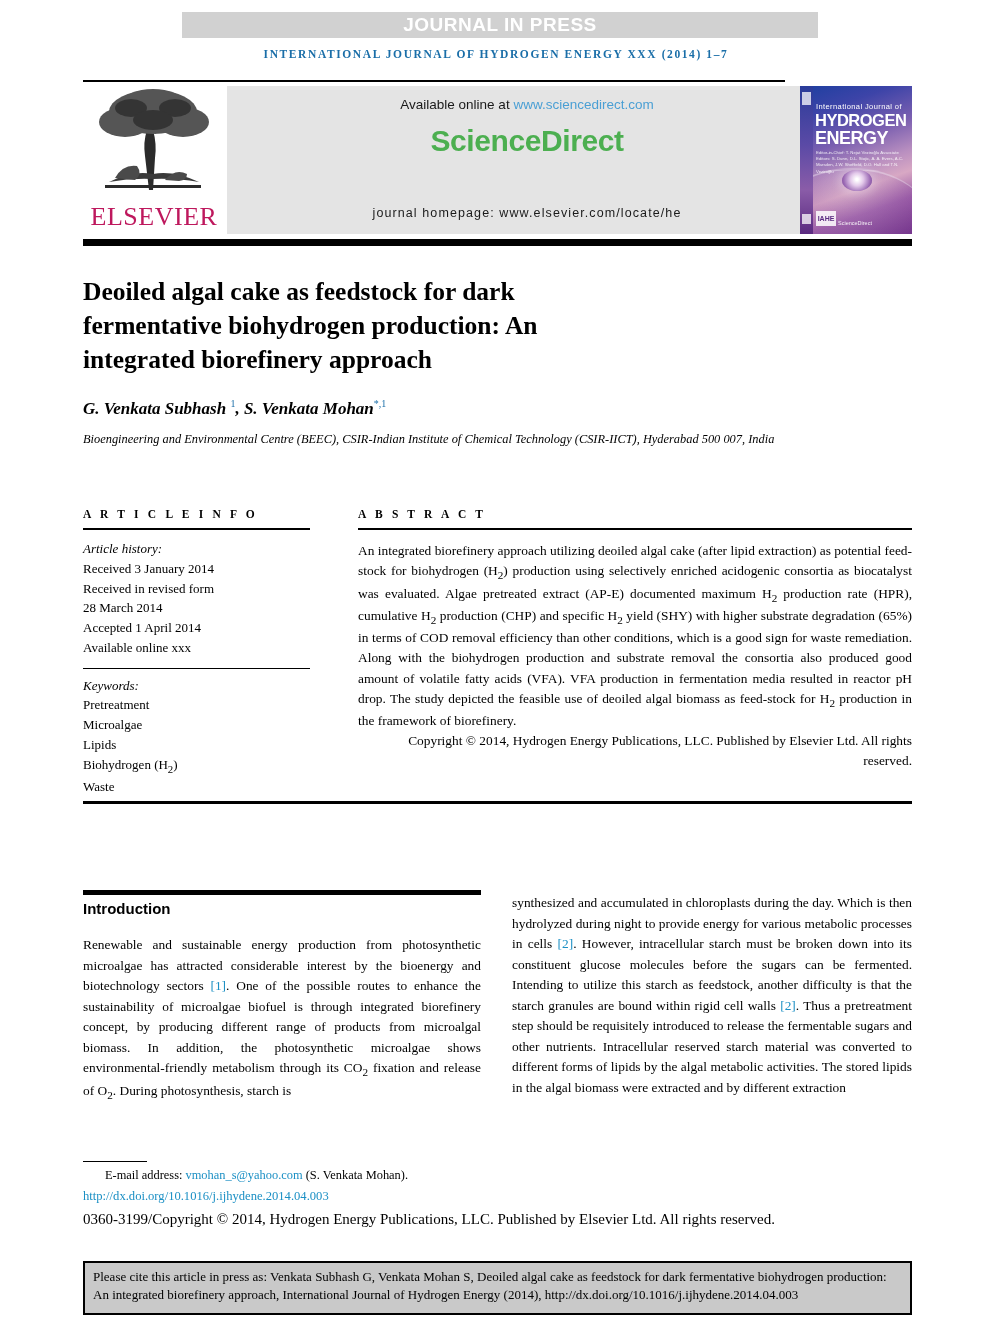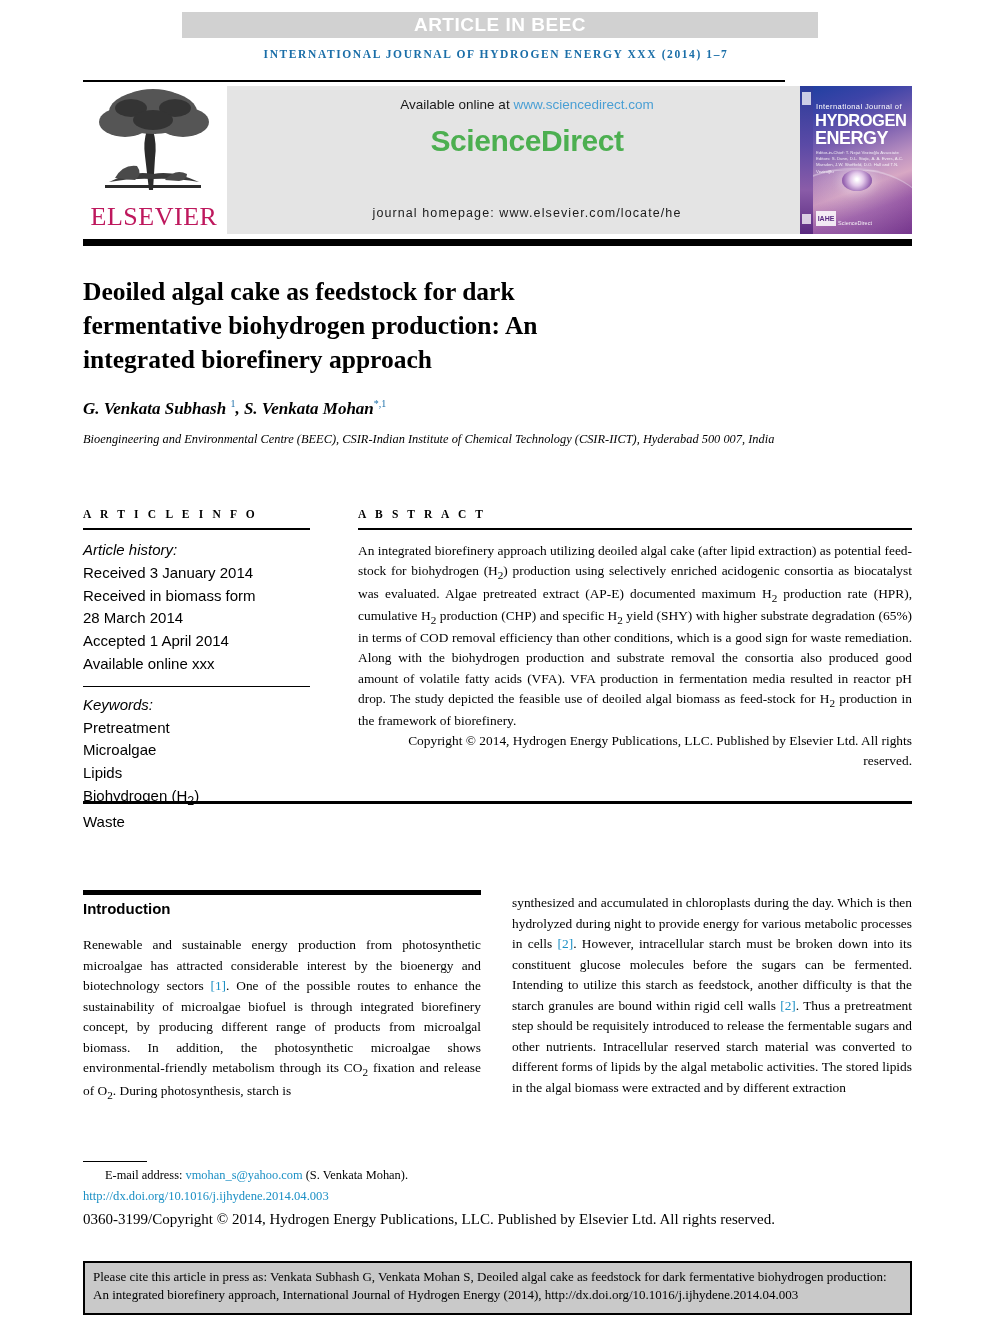--- a/index.html
+++ b/index.html
@@ -302,22 +302,22 @@
     height: 2px;
     background: #000;
     margin-top: 8px;
   }
   .hr-thin {
     height: 1px;
     background: #000;
     margin: 10px 0 7px 0;
   }
   .info-body {
-    font-family: Liberation Sans, sans-serif;
-    font-size: 15px;
+    font-family: Liberation Serif, serif;
+    font-size: 13px;
     line-height: 1.52;
     margin-top: 9px;
   }
   .info-body .it { font-style: italic; }
   .abs-body {
     font-family: "Liberation Serif", serif;
     font-size: 13.4px;
     line-height: 1.50;
     text-align: justify;
     margin-top: 11px;
@@ -420,21 +420,21 @@
     font-family: "Liberation Serif", serif;
     font-size: 13px;
     line-height: 1.42;
     padding: 5px 8px 0 8px;
   }
 </style>
 </head>
 <body>
 
 <div class="aip-banner">
-  <span>ARTICLE IN BEEC</span>
+  <span>JOURNAL IN PRESS</span>
 </div>
 
 <div class="running-head">INTERNATIONAL JOURNAL OF HYDROGEN ENERGY XXX (2014) 1–7</div>
 
 <div class="rule-thin-top"></div>
 
 <div class="masthead">
 
   <div class="elsevier-logo">
     <svg class="tree-box" viewBox="0 0 124 112">
@@ -497,21 +497,21 @@
 <h1 class="title">Deoiled algal cake as feedstock for dark fermentative biohydrogen production: An integrated biorefinery approach</h1>
 <div class="authors">G. Venkata Subhash <sup>1</sup>, S. Venkata Mohan<sup>*,1</sup></div>
 <div class="affiliation">Bioengineering and Environmental Centre (BEEC), CSIR-Indian Institute of Chemical Technology (CSIR-IICT), Hyderabad 500 007, India</div>
 
 <div class="info-col">
   <div class="sect-head">A R T I C L E   I N F O</div>
   <div class="hr-med"></div>
   <div class="info-body">
     <div class="it">Article history:</div>
     <div>Received 3 January 2014</div>
-    <div>Received in biomass form</div>
+    <div>Received in revised form</div>
     <div>28 March 2014</div>
     <div>Accepted 1 April 2014</div>
     <div>Available online xxx</div>
   </div>
   <div class="hr-thin"></div>
   <div class="info-body" style="margin-top:2px">
     <div class="it">Keywords:</div>
     <div>Pretreatment<br>Microalgae<br>Lipids<br>Biohydrogen (H<sub>2</sub>)<br>Waste</div>
   </div>
 </div>

